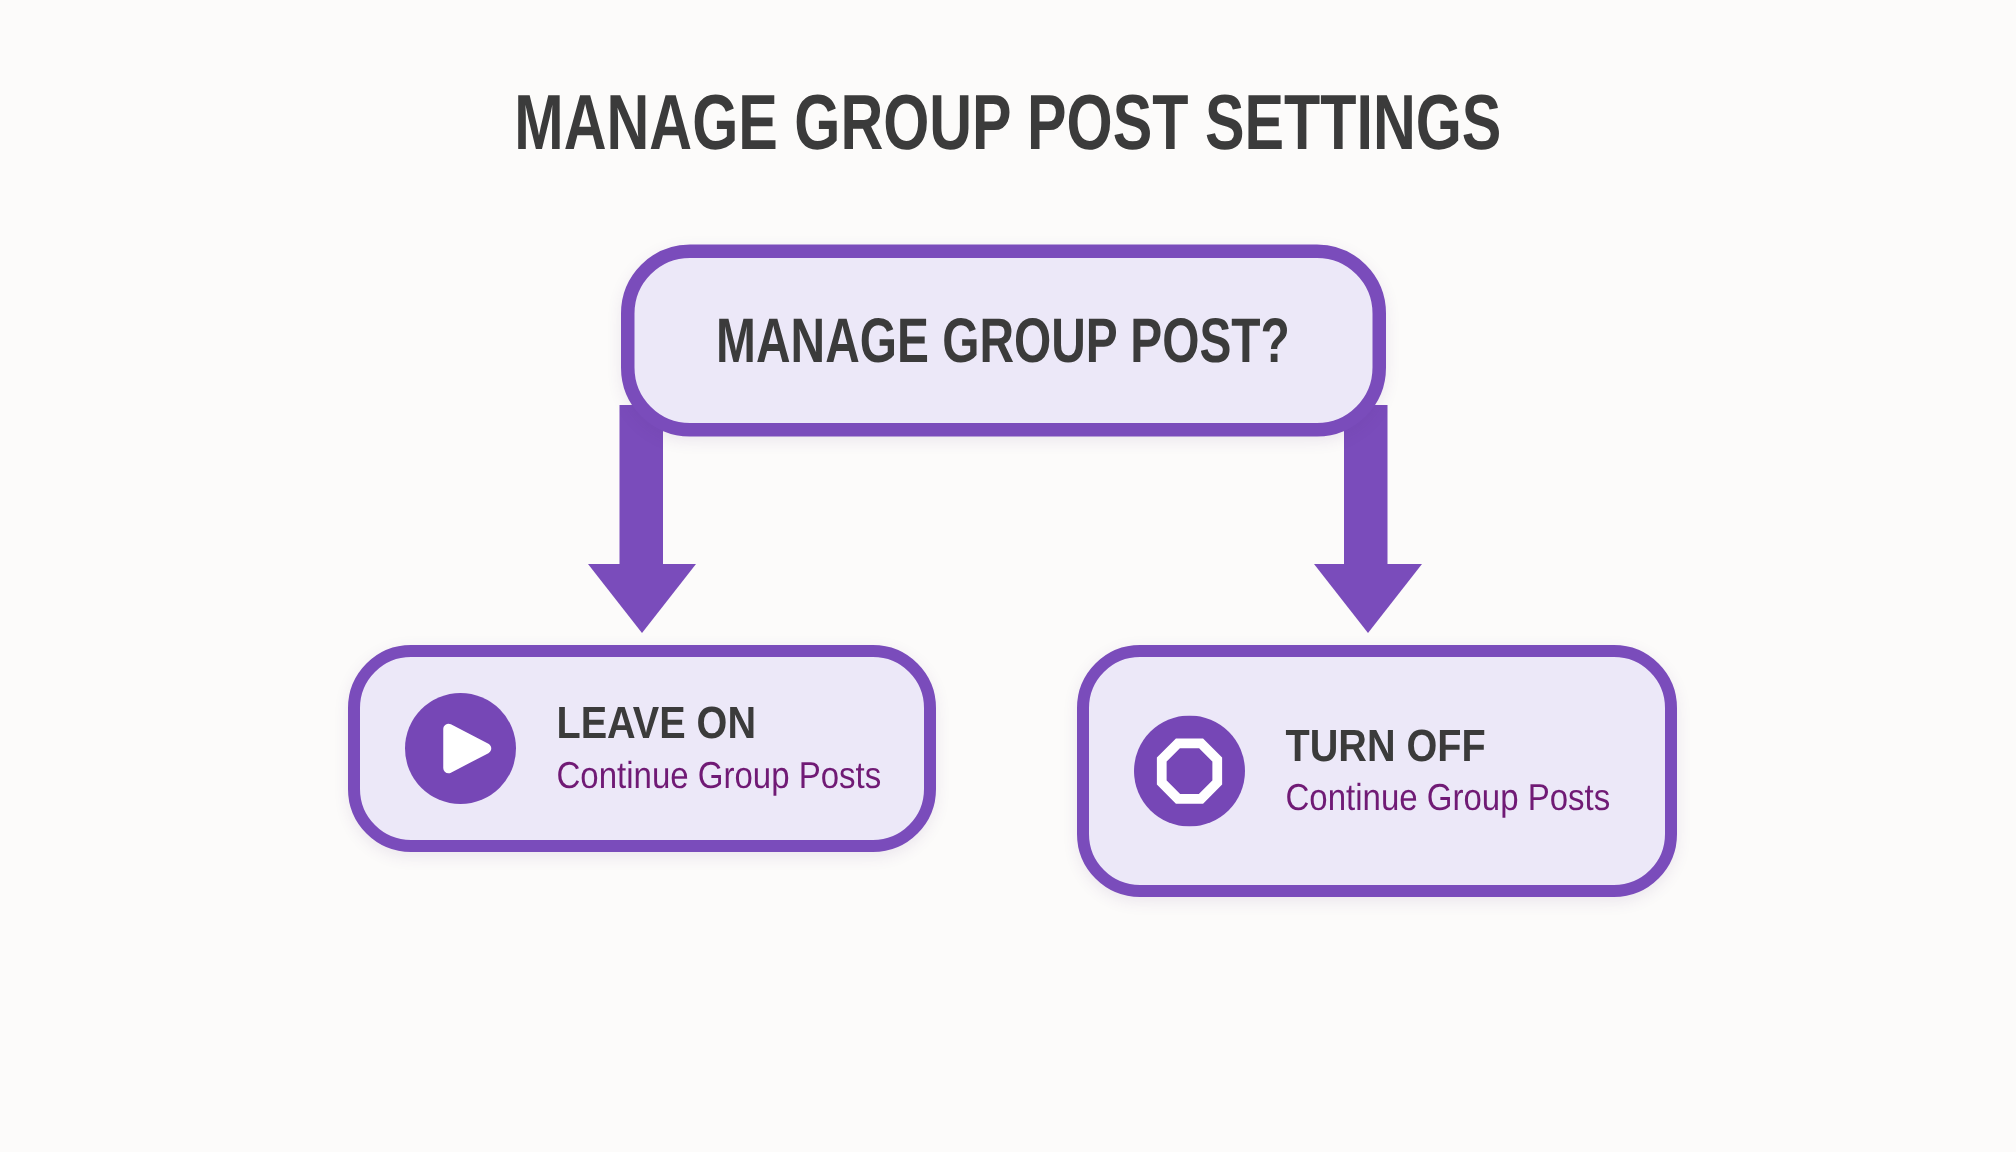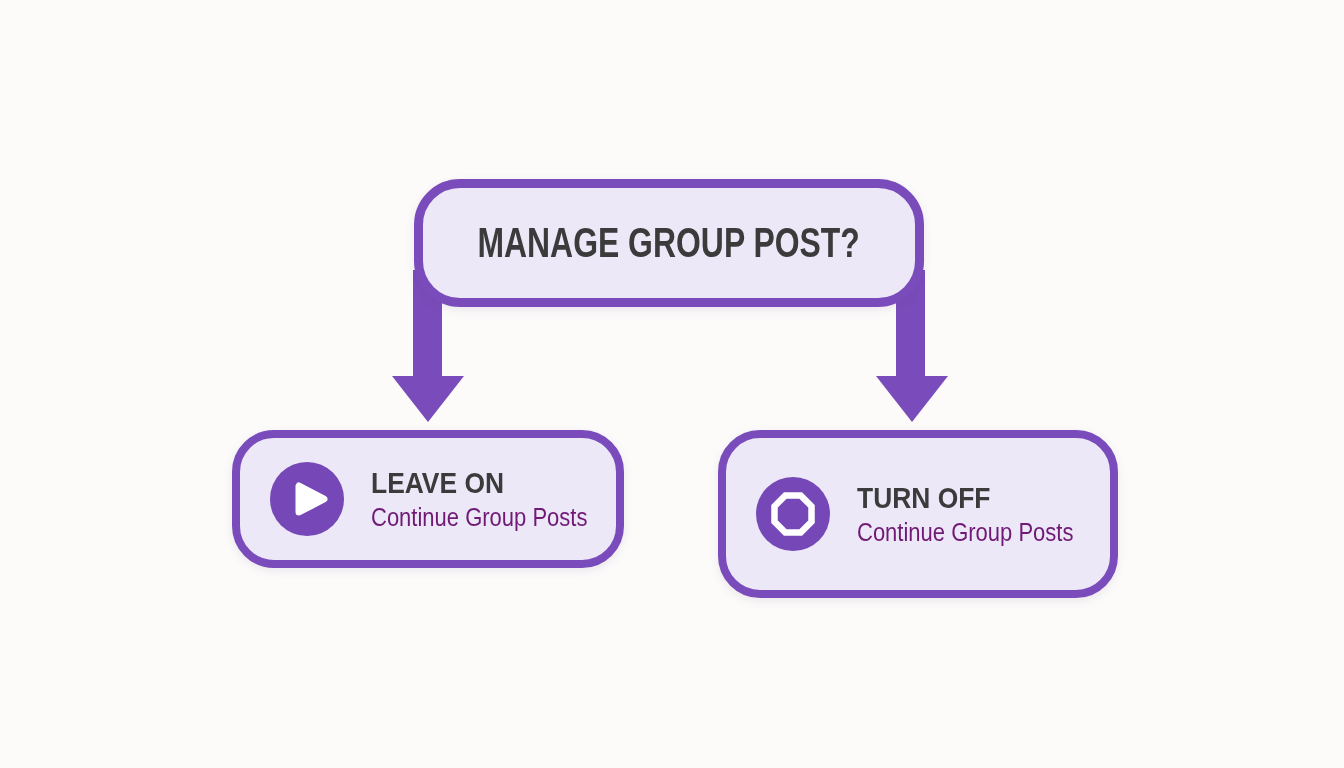--- a/index.html
+++ b/index.html
@@ -56,21 +56,21 @@
   
   .node{
     position:absolute;z-index:3;
     background:var(--node-fill);
     border:9px solid var(--accent-purple);
     box-shadow:0 3px 10px rgba(84,52,130,0.10);
   }
   .decision{
     left:414px;top:163px;width:510px;height:128px;border-radius:46px;
     display:flex;align-items:center;justify-content:center;
-    font-size:42px;font-weight:700;color:var(--heading-text);line-height:1;margin-top:16px;
+    font-size:42px;font-weight:700;color:var(--heading-text);line-height:1;
   }
   .outcome{
     border-width:8px;border-radius:42px;
     display:flex;align-items:center;
     padding-left:30px;gap:27px;
   }
   .outcome-left{left:232px;top:430px;width:392px;height:138px;}
   .outcome-right{left:718px;top:430px;width:400px;height:168px;}
 
   .badge-icon{width:74px;height:74px;flex:0 0 74px;display:block;}
@@ -81,20 +81,21 @@
   }
   .outcome-subtitle{
     font-size:25px;font-weight:400;color:#701a75;line-height:1.15;
   }
 </style>
 </head>
 <body>
 
 <div class="canvas">
 
+  <h1 class="page-title"><span class="cond">MANAGE GROUP POST SETTINGS</span></h1>
 
   <div class="arrow arrow-left">
     <div class="shaft"></div>
     <div class="head"></div>
   </div>
   <div class="arrow arrow-right">
     <div class="shaft"></div>
     <div class="head"></div>
   </div>
 

